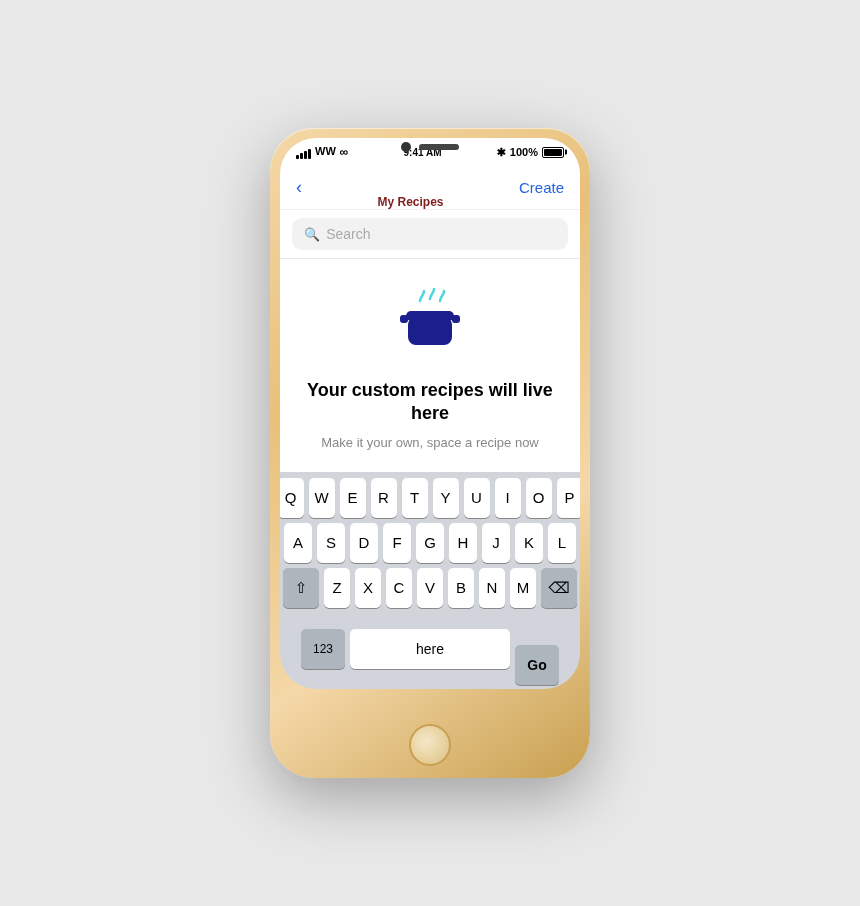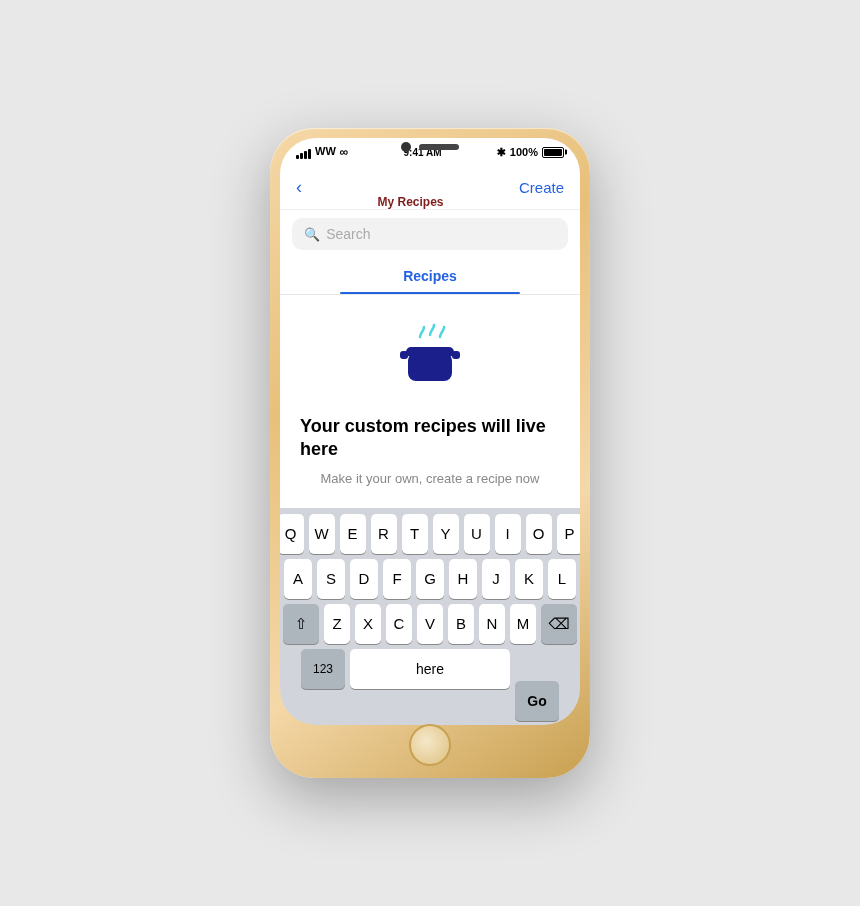--- a/index.html
+++ b/index.html
@@ -221,20 +221,21 @@
 
     
     .main-content {
       flex: 1;
       background: #fff;
       display: flex;
       flex-direction: column;
       align-items: center;
       justify-content: center;
       padding: 20px;
+      text-align: center;
     }
 
     .cooking-pot {
       margin-bottom: 16px;
     }
 
     .empty-title {
       font-size: 18px;
       font-weight: 800;
       color: #000;
@@ -305,20 +306,21 @@
       max-width: 44px;
       flex: 1.5;
       font-size: 14px;
       font-weight: 700;
       margin-top: 32px;
     }
     .keyboard-bottom-row {
       display: flex;
       justify-content: center;
       gap: 5px;
+      align-items: center;
     }
   </style>
 </head>
 <body>
 
 <div class="phone-outer">
 
   <div class="phone-notch-area">
     <div class="camera"></div>
     <div class="speaker"></div>
@@ -354,23 +356,20 @@
     </div>
 
     <div class="search-container">
       <div class="search-bar">
         <span class="search-icon-svg">🔍</span>
         <span class="search-placeholder">Search</span>
       </div>
     </div>
 
     <div class="tabs-container">
-      <div class="tab active">
-        <span>Recipes</span>
-      </div>
     </div>
 
     <div class="main-content">
 
       <div class="cooking-pot">
         <svg width="80" height="80" viewBox="0 0 80 80" fill="none" xmlns="http://www.w3.org/2000/svg">
 
           <path d="M30 22 C30 18, 34 16, 34 12" stroke="#4dd6e0" stroke-width="2.5" stroke-linecap="round" fill="none"></path>
           <path d="M40 20 C40 16, 44 14, 44 10" stroke="#4dd6e0" stroke-width="2.5" stroke-linecap="round" fill="none"></path>
           <path d="M50 22 C50 18, 54 16, 54 12" stroke="#4dd6e0" stroke-width="2.5" stroke-linecap="round" fill="none"></path>
@@ -378,21 +377,21 @@
           <rect x="18" y="38" width="44" height="28" rx="8" fill="#1a1f8c"></rect>
 
           <rect x="16" y="32" width="48" height="10" rx="5" fill="#1a1f8c"></rect>
 
           <rect x="10" y="36" width="8" height="8" rx="3" fill="#1a1f8c"></rect>
           <rect x="62" y="36" width="8" height="8" rx="3" fill="#1a1f8c"></rect>
         </svg>
       </div>
 
       <div class="empty-title">Your custom recipes will live here</div>
-      <div class="empty-subtitle">Make it your own, create a recipe now</div>
+      <div class="empty-subtitle">Make it your own, space a recipe now</div>
     </div>
 
     <div class="keyboard">
 
       <div class="keyboard-row">
         <div class="key">Q</div>
         <div class="key">W</div>
         <div class="key">E</div>
         <div class="key">R</div>
         <div class="key">T</div>

